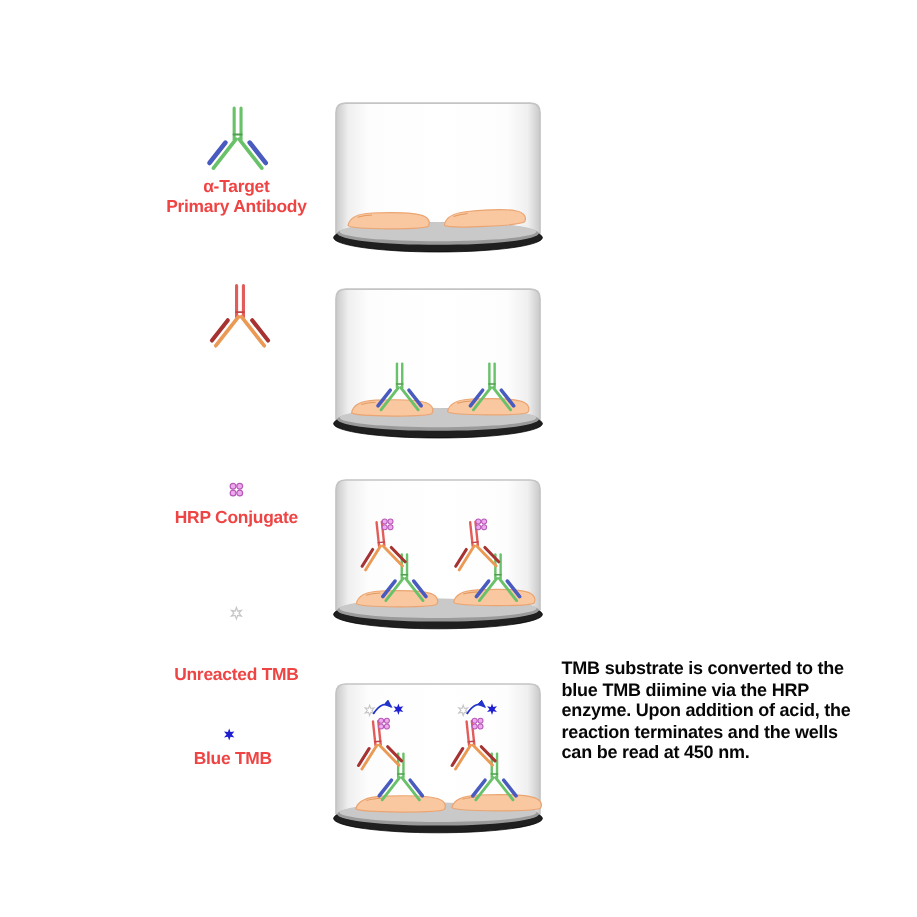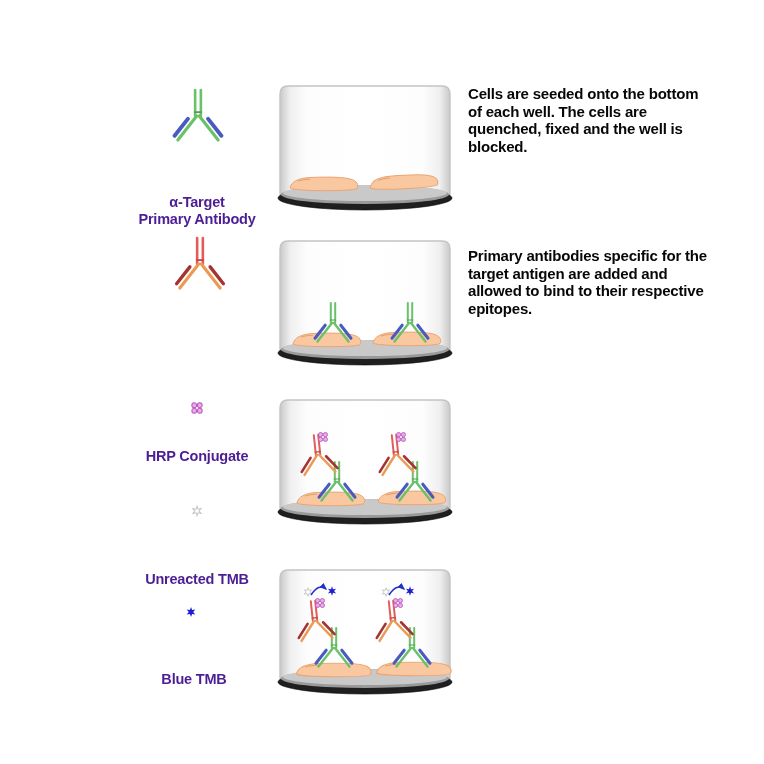--- a/index.html
+++ b/index.html
@@ -2,21 +2,21 @@
 <html><head>
 <meta charset="utf-8">
 <style>
   html,body{margin:0;padding:0;background:#fff;}
   .canvas{position:relative;width:764px;height:764px;background:#ffffff;overflow:hidden;
           font-family:"Liberation Sans",sans-serif;color:#0a0a0a;}
   .abs{position:absolute;}
   .step-text{position:absolute;left:468px;width:242px;font-weight:bold;font-size:15px;
              line-height:17.6px;letter-spacing:-0.2px;color:#070707;}
   .legend-label{position:absolute;text-align:center;font-weight:bold;font-size:14.5px;
-                line-height:16.5px;letter-spacing:-0.2px;color:#4c1d95;margin-top:46px;}
+                line-height:16.5px;letter-spacing:-0.2px;color:#ef4444;}
   svg{display:block;}
   .defsvg{position:absolute;width:0;height:0;}
 </style>
 </head>
 <body>
 
 <div class="canvas">
 
   <svg class="defsvg" aria-hidden="true">
     <defs>
@@ -91,30 +91,30 @@
     <svg width="52" height="60" viewBox="0 0 52 60">
       <use href="#ab-secondary" transform="translate(26,4) scale(1.3)"></use>
     </svg>
   </div>
 
   <div class="abs" style="left:188px;top:399px">
     <svg width="18" height="18" viewBox="0 0 18 18">
       <use href="#hrp4" transform="translate(9,9) scale(1.15)"></use>
     </svg>
   </div>
-  <div class="legend-label" style="left:117px;top:402px;width:160px">
+  <div class="legend-label" style="left:117px;top:424px;width:160px">
     <div>HRP Conjugate</div>
   </div>
 
   <div class="abs" style="left:189px;top:503px">
     <svg width="16" height="16" viewBox="0 0 16 16">
       <use href="#star-hollow" transform="translate(8,8) scale(0.95)"></use>
     </svg>
   </div>
-  <div class="legend-label" style="left:117px;top:525px;width:160px">
+  <div class="legend-label" style="left:117px;top:555px;width:160px">
     <div>Unreacted TMB</div>
   </div>
 
   <div class="abs" style="left:183px;top:604px">
     <svg width="16" height="16" viewBox="0 0 16 16" style="color:#1f1fd1">
       <use href="#star-solid" transform="translate(8,8) scale(1.0)"></use>
     </svg>
   </div>
   <div class="legend-label" style="left:114px;top:625px;width:160px">
     <div>Blue TMB</div>
@@ -163,16 +163,15 @@
     <use href="#ab-primary" transform="translate(135,62)"></use>
     <use href="#ab-secondary" transform="translate(114,35) rotate(-6)"></use>
     <use href="#hrp4" transform="translate(121,37)"></use>
     <use href="#star-hollow" transform="translate(109,26) scale(0.85)"></use>
     <path d="M112,29 Q120,17 127,23" fill="none" stroke="#2233cc" stroke-width="1.5" marker-end="url(#arrh)"></path>
     <g style="color:#1f1fd1">
         <use href="#star-solid" transform="translate(133,25) scale(0.95)"></use>
       </g>
   </svg>
 
-  <div class="step-text" style="top:85px">Cells are seeded onto the bottom of each well. The cells are quenched, fixed and the well is blocked.</div>
-  <div class="step-text" style="top:247px">Primary antibodies specific for the target antigen are added and allowed to bind to their respective epitopes.</div>
+  <div class="step-text" style="top:549px">TMB substrate is converted to the blue TMB diimine via the HRP enzyme. Upon addition of acid, the reaction terminates and the wells can be read at 450 nm.</div>
 
 </div>
 
 </body></html>

